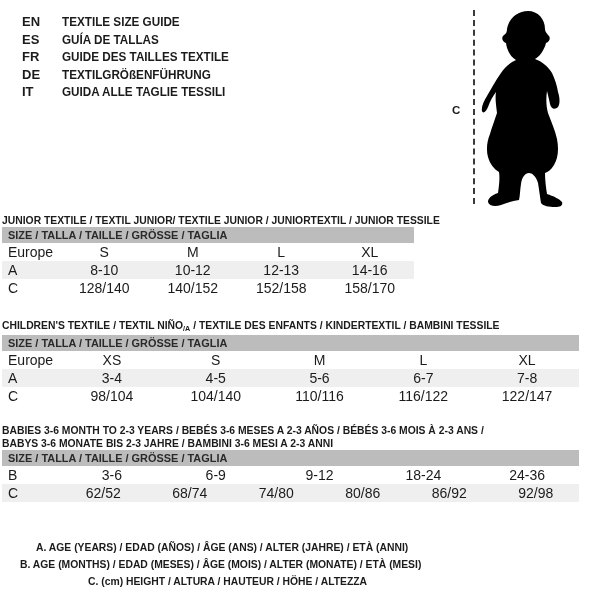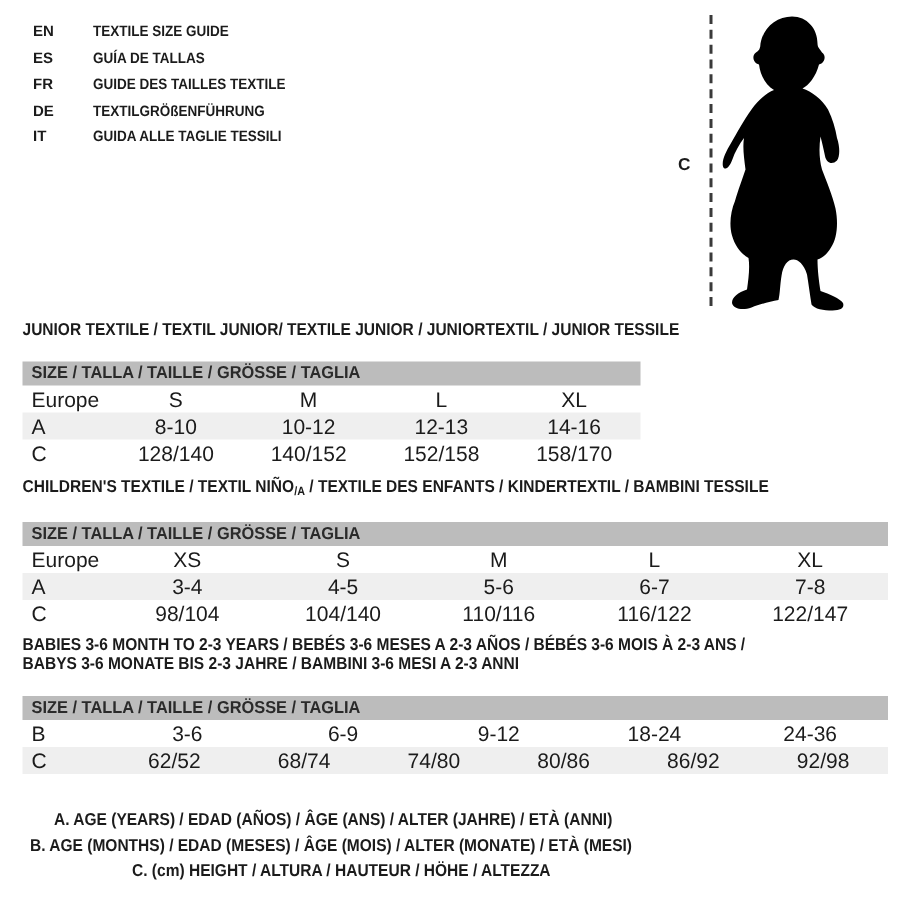--- a/index.html
+++ b/index.html
@@ -6,39 +6,39 @@
   body {
     width: 600px; height: 600px;
     background: #ffffff;
     font-family: "Liberation Sans", sans-serif;
     color: #1b1b1b;
   }
   .canvas { position: relative; width: 600px; height: 600px; overflow: hidden; background: #fff; }
 
   
   .lang-list { position: absolute; left: 22px; top: 13px; }
-  .lang-row { display: flex; height: 17.5px; align-items: center; font-weight: bold; font-size: 10px; }
+  .lang-row { display: flex; height: 17.5px; align-items: center; font-weight: bold; font-size: 13px; }
   .lang-code { width: 40px; flex: 0 0 40px; }
   .cond { display: inline-block; transform: scaleX(0.9); transform-origin: 0 50%; white-space: nowrap; }
 
   
   .dash-line { position: absolute; left: 473px; top: 10px; height: 194px; width: 0; border-left: 2px dashed #3a3a3a; }
   .fig-label { position: absolute; left: 452px; top: 104px; font-size: 11.5px; font-weight: bold; }
   .baby-svg { position: absolute; left: 480px; top: 8px; }
 
   
-  .section { position: absolute; left: 15px; }
+  .section { position: absolute; left: 2px; }
   .sec-junior   { top: 214px; width: 412px; }
   .sec-children { top: 319px; width: 577px; }
   .sec-babies   { top: 424px; width: 577px; }
 
   .tbl-title { font-weight: bold; font-size: 11.5px; line-height: 13px; white-space: nowrap; }
   .tbl-title .sub { font-size: 8px; vertical-align: -2px; }
 
-  .size-bar { margin-top: 14px; height: 16px; line-height: 16px; background: #bcbcbc; padding-left: 6px; font-weight: bold; font-size: 11.5px; color: #2a2a2a; }
+  .size-bar { height: 16px; line-height: 16px; background: #bcbcbc; padding-left: 6px; font-weight: bold; font-size: 11.5px; color: #2a2a2a; }
   .size-bar .cond { transform: scaleX(0.95); }
 
   .trow { display: flex; height: 18px; line-height: 18px; font-size: 14px; justify-content: flex-end; }
   .trow.alt { background: #efefef; }
   .rlabel { flex: 0 0 52px; padding-left: 6px; }
   .cell { flex: 1 1 0; text-align: center; }
 
   
   .footnotes { position: absolute; left: 20px; top: 539px; }
   .fnote { height: 17px; line-height: 17px; font-weight: bold; font-size: 11.5px; text-align: center; }

